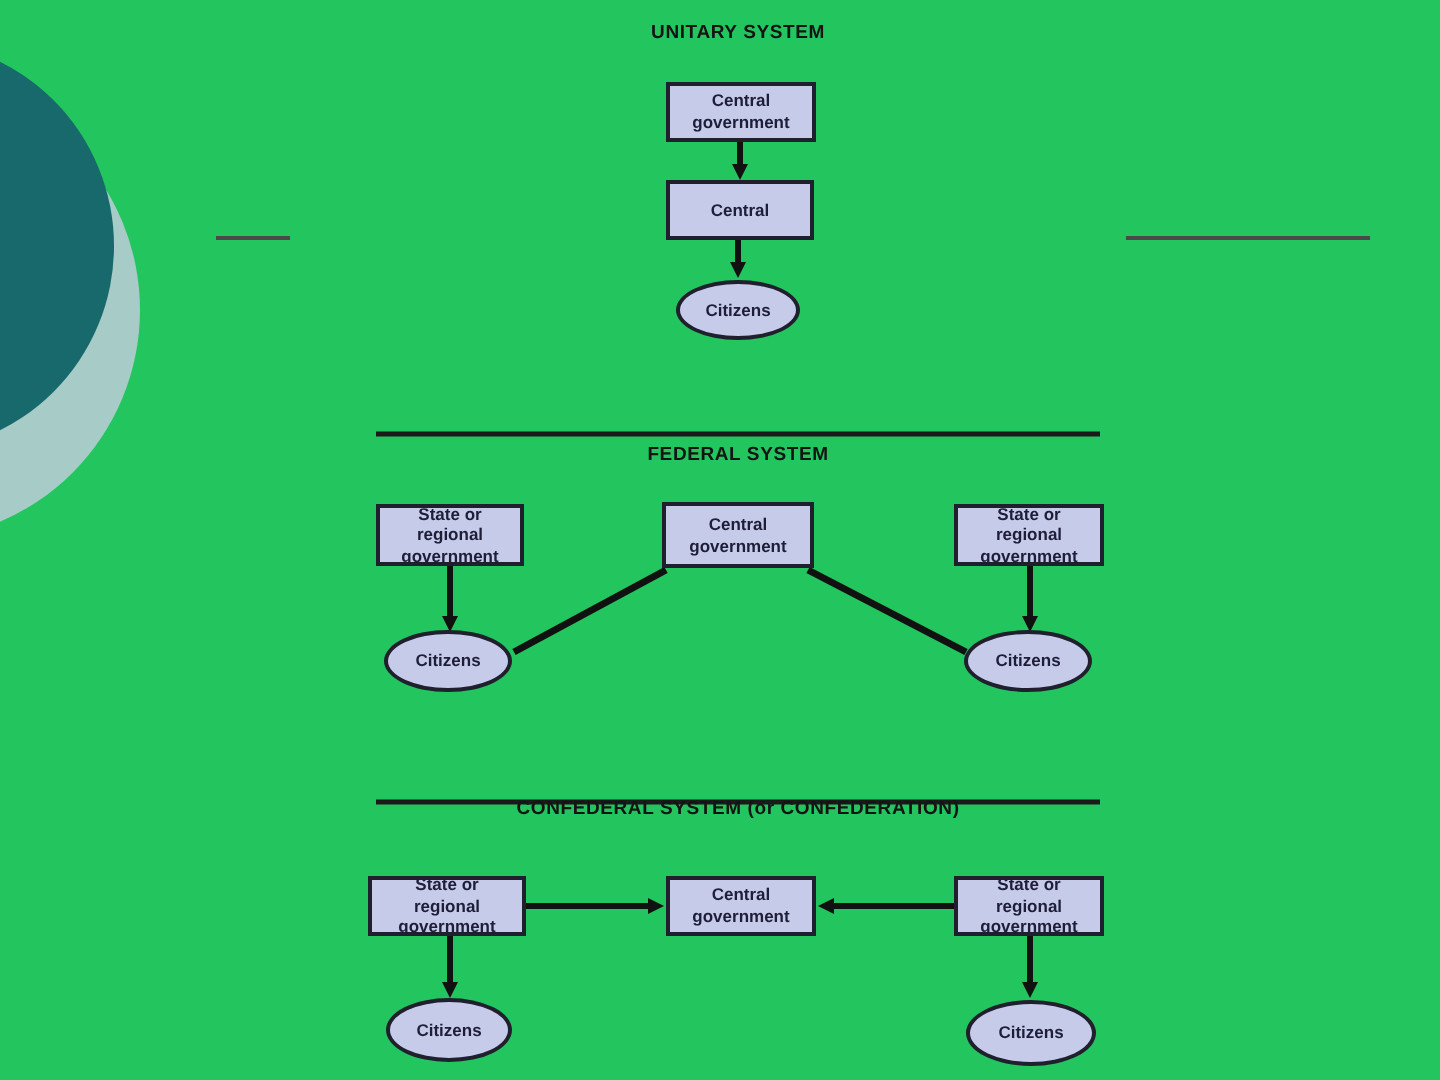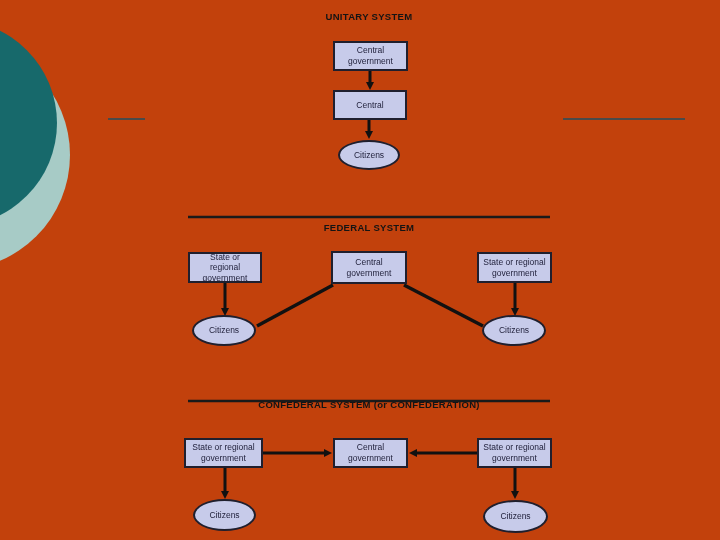--- a/index.html
+++ b/index.html
@@ -1,31 +1,31 @@
 <!DOCTYPE html>
 <html><head>
 <meta charset="utf-8">
 <style>
   html,body{margin:0;padding:0;}
   body{font-family:"Liberation Sans",sans-serif;background:#fff;}
-  .slide{position:relative;width:720px;height:540px;background:#c2410c;overflow:hidden;}
+  .slide{position:relative;width:720px;height:540px;background:#22c55e;overflow:hidden;}
   .circle{position:absolute;border-radius:50%;}
   .circle.light{left:-160px;top:40px;width:230px;height:230px;background:var(--decor-light-circle,#a7cbc6);}
   .circle.dark{left:-149px;top:20px;width:206px;height:206px;background:var(--decor-dark-circle,#17696b);}
   .hline{position:absolute;height:2px;background:#4a4a4a;}
   .hline.left{left:108px;top:118px;width:37px;}
   .hline.right{left:563px;top:118px;width:122px;}
   .connectors{position:absolute;left:0;top:0;pointer-events:none;}
   .sec-title{position:absolute;font-weight:bold;font-size:9.5px;color:#141414;text-align:center;letter-spacing:.3px;}
   .sec-title.unitary{left:269px;top:11px;width:200px;}
   .sec-title.federal{left:219px;top:222px;width:300px;}
   .sec-title.confederal{left:194px;top:399px;width:350px;}
   .node{position:absolute;background:var(--node-fill,#c7cbea);border:2px solid var(--node-border,#1f1f2e);
         display:flex;align-items:center;justify-content:center;text-align:center;
-        font-size:8.5px;line-height:1.25;color:#1e1e38;box-sizing:border-box;padding:5px 4px;}
+        font-size:8.5px;line-height:1.25;color:#1e1e38;box-sizing:border-box;padding:5px 4px;font-weight:bold;}
   .ellipse{border-radius:50%;}
   
   .u-central{left:333px;top:41px;width:75px;height:30px;}
   .u-states{left:333px;top:90px;width:74px;height:30px;}
   .u-citizens{left:338px;top:140px;width:62px;height:30px;}
   
   .f-left{left:188px;top:252px;width:74px;height:31px;}
   .f-central{left:331px;top:251px;width:76px;height:33px;}
   .f-right{left:477px;top:252px;width:75px;height:31px;}
   .f-cit-left{left:192px;top:315px;width:64px;height:31px;}

